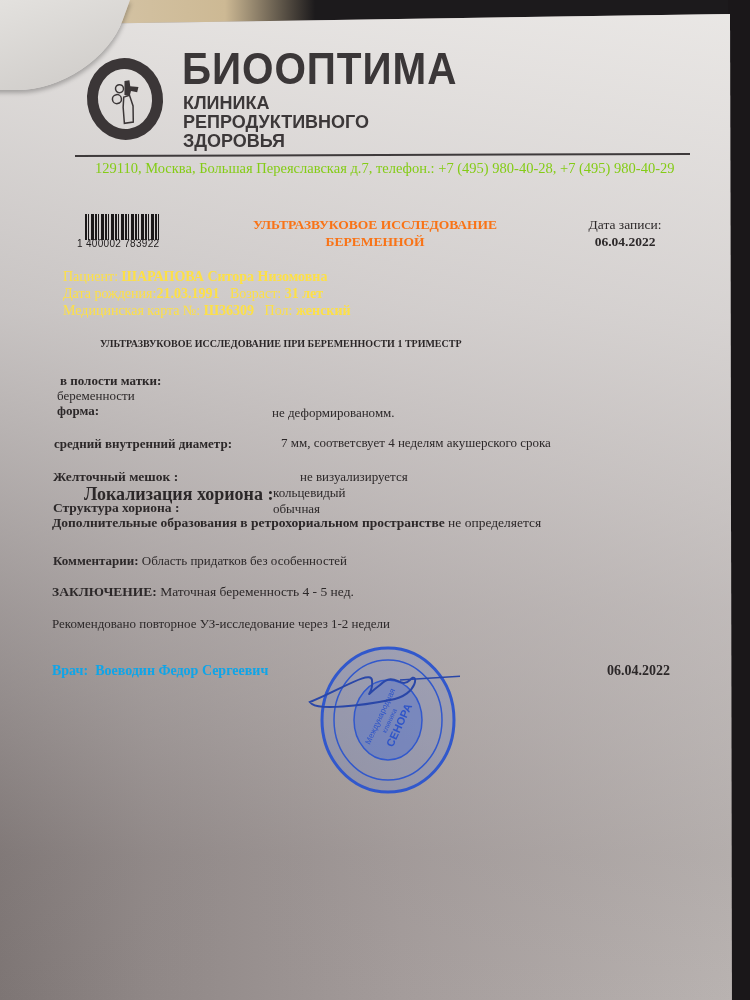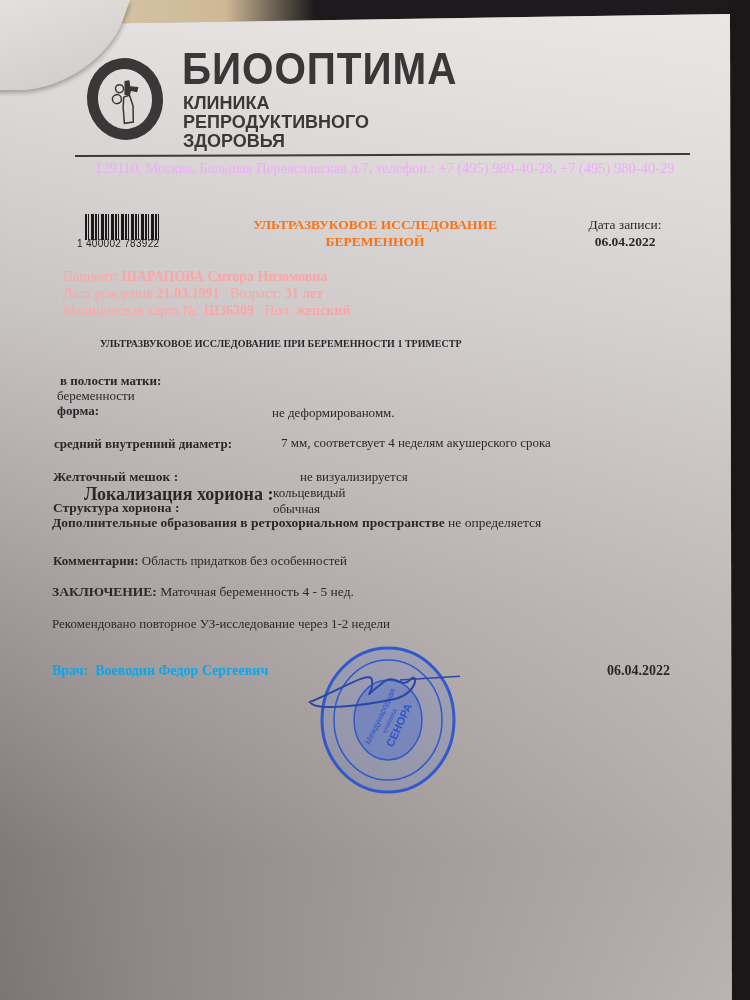--- a/index.html
+++ b/index.html
@@ -53,21 +53,21 @@
       position: absolute; left: 183px; top: 94px;
       font-family: "Liberation Sans", sans-serif; font-weight: bold;
       font-size: 18px; line-height: 19px; color: #3c3839;
     }
     .hr-top {
       position: absolute; left: 75px; top: 154px; width: 615px; height: 2px;
       background: #3e3a3b; transform: rotate(-0.2deg);
     }
     .address {
       position: absolute; left: 95px; top: 160px;
-      font-size: 14.5px; color: #f0abfc; white-space: nowrap;
+      font-size: 14.5px; color: #84cc16; white-space: nowrap;
     }
 
     
     .barcode {
       position: absolute; left: 85px; top: 214px; width: 74px; height: 26px;
       background: repeating-linear-gradient(90deg, #1b1819 0 2px, transparent 2px 3px, #1b1819 3px 4px, transparent 4px 6px, #1b1819 6px 9px, transparent 9px 10px);
     }
     .barcode-num {
       position: absolute; left: 77px; top: 238px;
       font-family: "Liberation Sans", sans-serif; font-size: 10px; color: #1f1c1d; letter-spacing: 0.3px;
@@ -76,21 +76,21 @@
       position: absolute; left: 225px; top: 216px; width: 300px; text-align: center;
       font-weight: bold; font-size: 13.5px; line-height: 17px; color: #f97316;
     }
     .record-date {
       position: absolute; left: 570px; top: 216px; width: 110px; text-align: center;
       font-size: 13.5px; line-height: 17px; color: #2d292a;
     }
     .record-date b { display: block; }
 
     
-    .patient { position: absolute; left: 63px; top: 268px; font-size: 14px; line-height: 17px; color: #fca5a5; }
+    .patient { position: absolute; left: 63px; top: 268px; font-size: 14px; line-height: 17px; color: #fde047; }
     .patient .row { white-space: nowrap; }
 
     .section-title {
       position: absolute; left: 100px; top: 338px; font-weight: bold; font-size: 10px; color: #2b2728; white-space: nowrap;
     }
 
     .field { position: absolute; font-size: 13px; color: #2c2829; white-space: nowrap; }
     .field .lbl { font-weight: bold; }
 
     .doctor { position: absolute; left: 52px; top: 663px; font-weight: bold; font-size: 14px; color: #0ea5e9; white-space: nowrap; }

